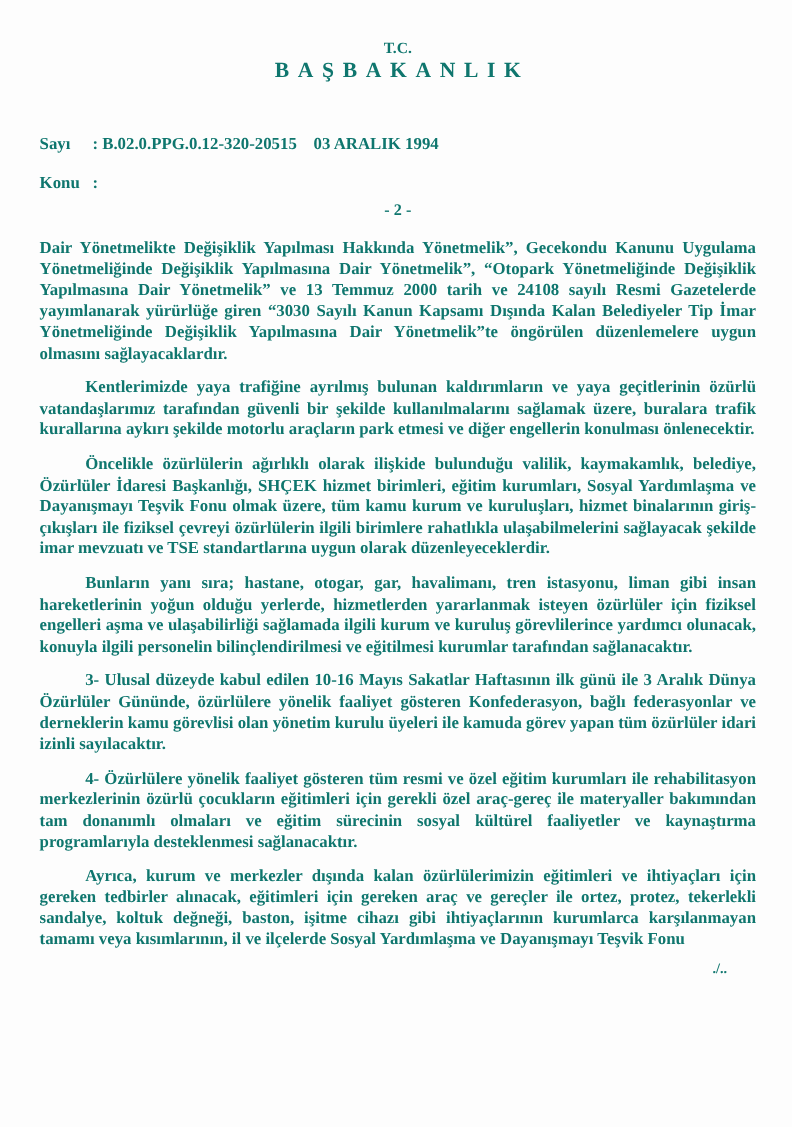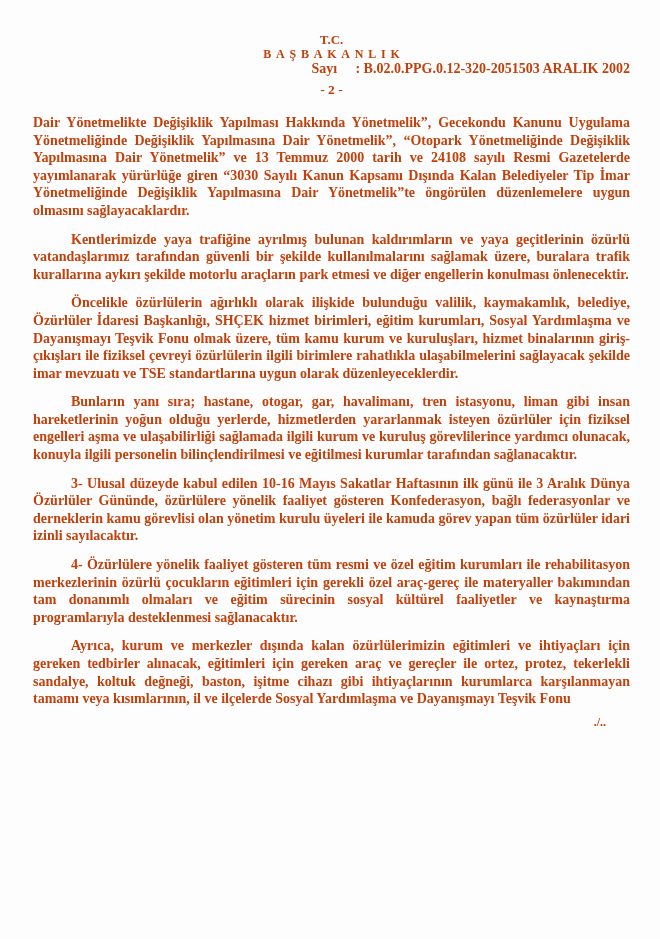--- a/index.html
+++ b/index.html
@@ -6,46 +6,48 @@
     margin: 0;
     padding: 0;
     background: #e9e9e9;
   }
   .page {
     position: relative;
     width: 660px;
     height: 939px;
     margin: 0 auto;
     background: #fdfdfd;
-    color: #c2410c;
+    color: #0f766e;
     font-family: "Liberation Serif", "DejaVu Serif", serif;
     font-weight: bold;
     box-sizing: border-box;
     padding: 33px 30px 0 33px;
     overflow: hidden;
   }
   .letterhead {
     text-align: center;
     line-height: 1.12;
   }
   .lh-tc {
     font-size: 13px;
   }
   .lh-institution {
-    font-size: 12px;
+    font-size: 18px;
     letter-spacing: 0.40em;
     margin-left: 0.40em; 
   }
   .lh-department {
     font-size: 13.5px;
   }
   .meta-row {
+    margin-top: 45px;
     display: flex;
-    justify-content: flex-end;
+    justify-content: flex-start;
     font-size: 14px;
+    gap: 14px;
   }
   .meta-label {
     display: inline-block;
     width: 44px;
   }
   .konu-row {
     margin-top: 17px;
     font-size: 14px;
   }
   .page-number {
@@ -79,23 +81,26 @@
 
   <div class="letterhead">
     <div class="lh-tc">T.C.</div>
     <div class="lh-institution">BAŞBAKANLIK</div>
   </div>
 
   <div class="meta-row">
     <div>
       <span class="meta-label">Sayı</span><span>: B.02.0.PPG.0.12-320-20515</span>
     </div>
-    <div>03 ARALIK 2002</div>
+    <div>03 ARALIK 1994</div>
   </div>
 
+  <div class="konu-row">
+    <span class="meta-label">Konu</span><span>:</span>
+  </div>
 
   <div class="page-number">- 2 -</div>
 
   <div class="doc-body">
     <p>Dair Yönetmelikte Değişiklik Yapılması Hakkında Yönetmelik”, Gecekondu Kanunu Uygulama Yönetmeliğinde Değişiklik Yapılmasına Dair Yönetmelik”, “Otopark Yönetmeliğinde Değişiklik Yapılmasına Dair Yönetmelik” ve 13 Temmuz 2000 tarih ve 24108 sayılı Resmi Gazetelerde yayımlanarak yürürlüğe giren “3030 Sayılı Kanun Kapsamı Dışında Kalan Belediyeler Tip İmar Yönetmeliğinde Değişiklik Yapılmasına Dair Yönetmelik”te öngörülen düzenlemelere uygun olmasını sağlayacaklardır.</p>
     <p class="indent">Kentlerimizde yaya trafiğine ayrılmış bulunan kaldırımların ve yaya geçitlerinin özürlü vatandaşlarımız tarafından güvenli bir şekilde kullanılmalarını sağlamak üzere, buralara trafik kurallarına aykırı şekilde motorlu araçların park etmesi ve diğer engellerin konulması önlenecektir.</p>
     <p class="indent">Öncelikle özürlülerin ağırlıklı olarak ilişkide bulunduğu valilik, kaymakamlık, belediye, Özürlüler İdaresi Başkanlığı, SHÇEK hizmet birimleri, eğitim kurumları, Sosyal Yardımlaşma ve Dayanışmayı Teşvik Fonu olmak üzere, tüm kamu kurum ve kuruluşları, hizmet binalarının giriş-çıkışları ile fiziksel çevreyi özürlülerin ilgili birimlere rahatlıkla ulaşabilmelerini sağlayacak şekilde imar mevzuatı ve TSE standartlarına uygun olarak düzenleyeceklerdir.</p>
     <p class="indent">Bunların yanı sıra; hastane, otogar, gar, havalimanı, tren istasyonu, liman gibi insan hareketlerinin yoğun olduğu yerlerde, hizmetlerden yararlanmak isteyen özürlüler için fiziksel engelleri aşma ve ulaşabilirliği sağlamada ilgili kurum ve kuruluş görevlilerince yardımcı olunacak, konuyla ilgili personelin bilinçlendirilmesi ve eğitilmesi kurumlar tarafından sağlanacaktır.</p>
     <p class="indent">3- Ulusal düzeyde kabul edilen 10-16 Mayıs Sakatlar Haftasının ilk günü ile 3 Aralık Dünya Özürlüler Gününde, özürlülere yönelik faaliyet gösteren Konfederasyon, bağlı federasyonlar ve derneklerin kamu görevlisi olan yönetim kurulu üyeleri ile kamuda görev yapan tüm özürlüler idari izinli sayılacaktır.</p>
     <p class="indent">4- Özürlülere yönelik faaliyet gösteren tüm resmi ve özel eğitim kurumları ile rehabilitasyon merkezlerinin özürlü çocukların eğitimleri için gerekli özel araç-gereç ile materyaller bakımından tam donanımlı olmaları ve eğitim sürecinin sosyal kültürel faaliyetler ve kaynaştırma programlarıyla desteklenmesi sağlanacaktır.</p>

